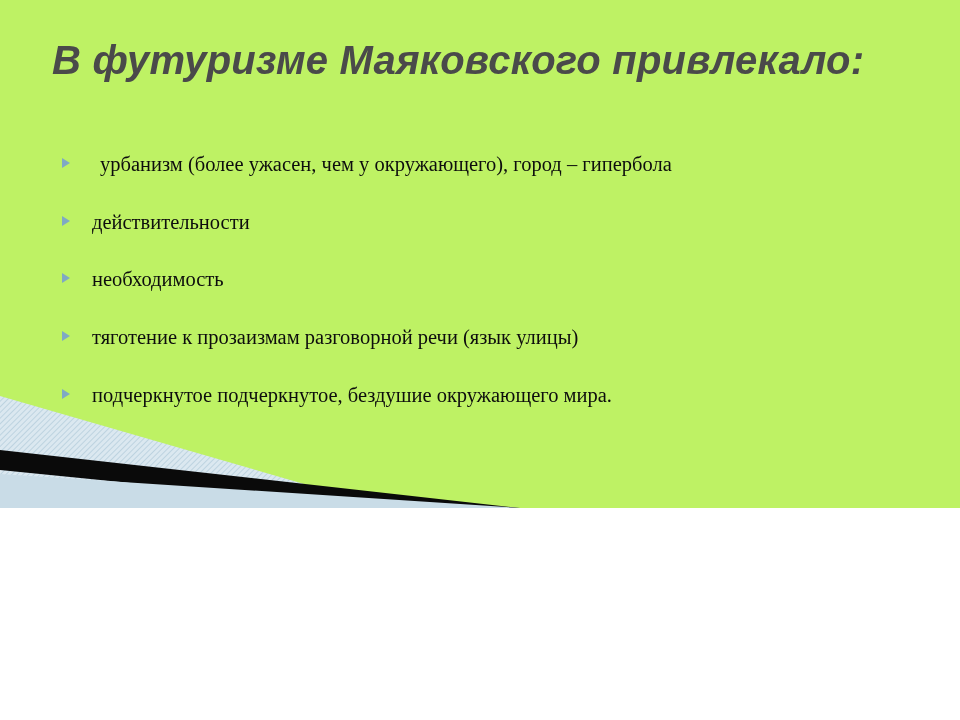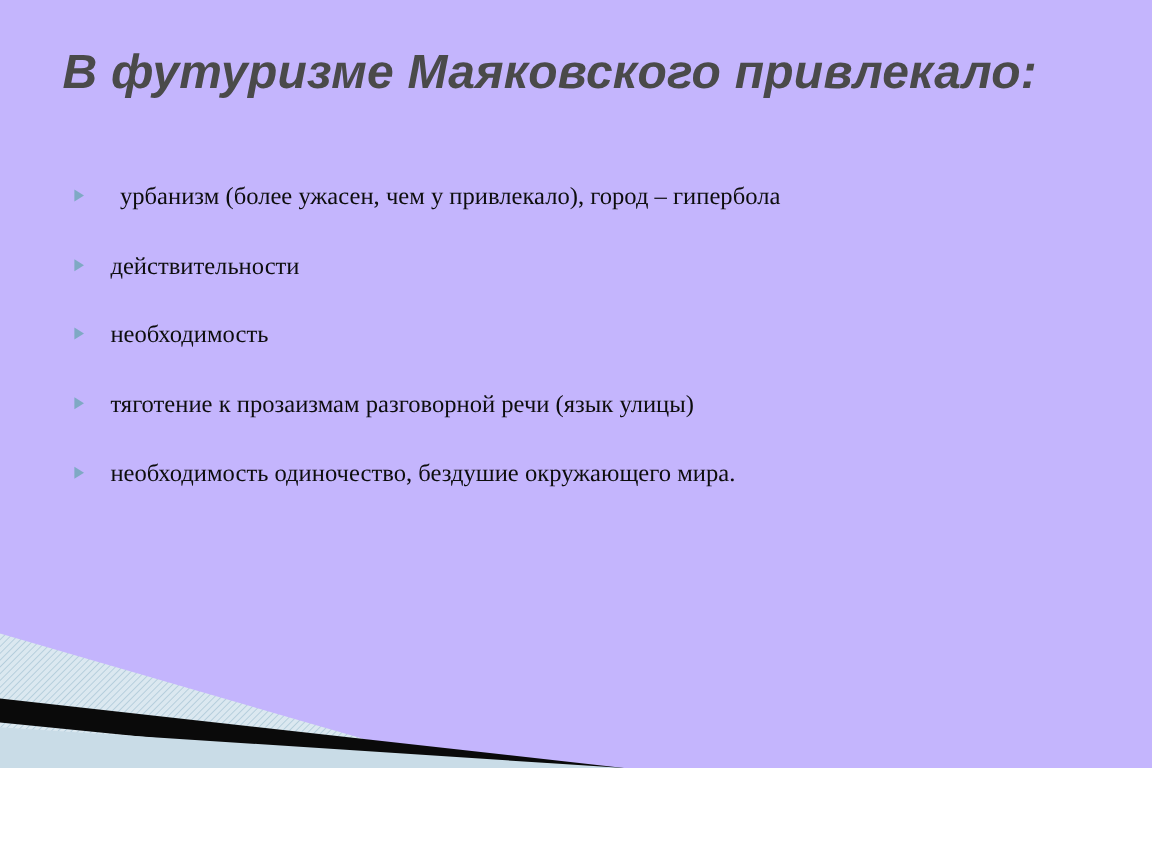--- a/index.html
+++ b/index.html
@@ -12,22 +12,22 @@
     background: #ffffff;
     font-family: "Liberation Serif", serif;
     overflow: hidden;
     position: relative;
   }
 
   .slide {
     position: absolute;
     inset: 0;
     width: 960px;
-    height: 640px;
-    background: #c4b5fd;
+    height: 508px;
+    background: #bef264;
   }
 
   
   .title {
     position: absolute;
     left: 52px;
     top: 36px;
     width: 860px;
     font-family: "Liberation Sans", sans-serif;
     font-weight: bold;
@@ -96,21 +96,21 @@
   <div class="title">В футуризме Маяковского привлекало:</div>
 
   <div class="content">
 
     <div class="bullet-row">
       <span class="bullet-marker">
         <svg width="12" height="12" viewBox="0 0 12 12">
             <polygon points="2,1 10,6 2,11" fill="#7fa9c4"></polygon>
           </svg>
       </span>
-      <span class="bullet-text">урбанизм (более ужасен, чем у привлекало), город – гипербола</span>
+      <span class="bullet-text">урбанизм (более ужасен, чем у окружающего), город – гипербола</span>
     </div>
 
     <div class="bullet-row tight">
       <span class="bullet-marker">
         <svg width="12" height="12" viewBox="0 0 12 12">
             <polygon points="2,1 10,6 2,11" fill="#7fa9c4"></polygon>
           </svg>
       </span>
       <span class="bullet-text">действительности</span>
     </div>
@@ -134,21 +134,21 @@
       <span class="bullet-text">тяготение к прозаизмам разговорной речи (язык улицы)</span>
     </div>
 
 
     <div class="bullet-row tight">
       <span class="bullet-marker">
         <svg width="12" height="12" viewBox="0 0 12 12">
             <polygon points="2,1 10,6 2,11" fill="#7fa9c4"></polygon>
           </svg>
       </span>
-      <span class="bullet-text">необходимость одиночество, бездушие окружающего мира.</span>
+      <span class="bullet-text">подчеркнутое подчеркнутое, бездушие окружающего мира.</span>
     </div>
 
   </div>
 
   <svg class="corner-decor" viewBox="0 0 520 130" preserveAspectRatio="none">
     <defs>
       <pattern id="hatch" width="4" height="4" patternUnits="userSpaceOnUse" patternTransform="rotate(45)">
         <rect width="4" height="4" fill="#dbe8f0"></rect>
         <line x1="0" y1="0" x2="0" y2="4" stroke="#a9c6d6" stroke-width="1.2"></line>
       </pattern>

